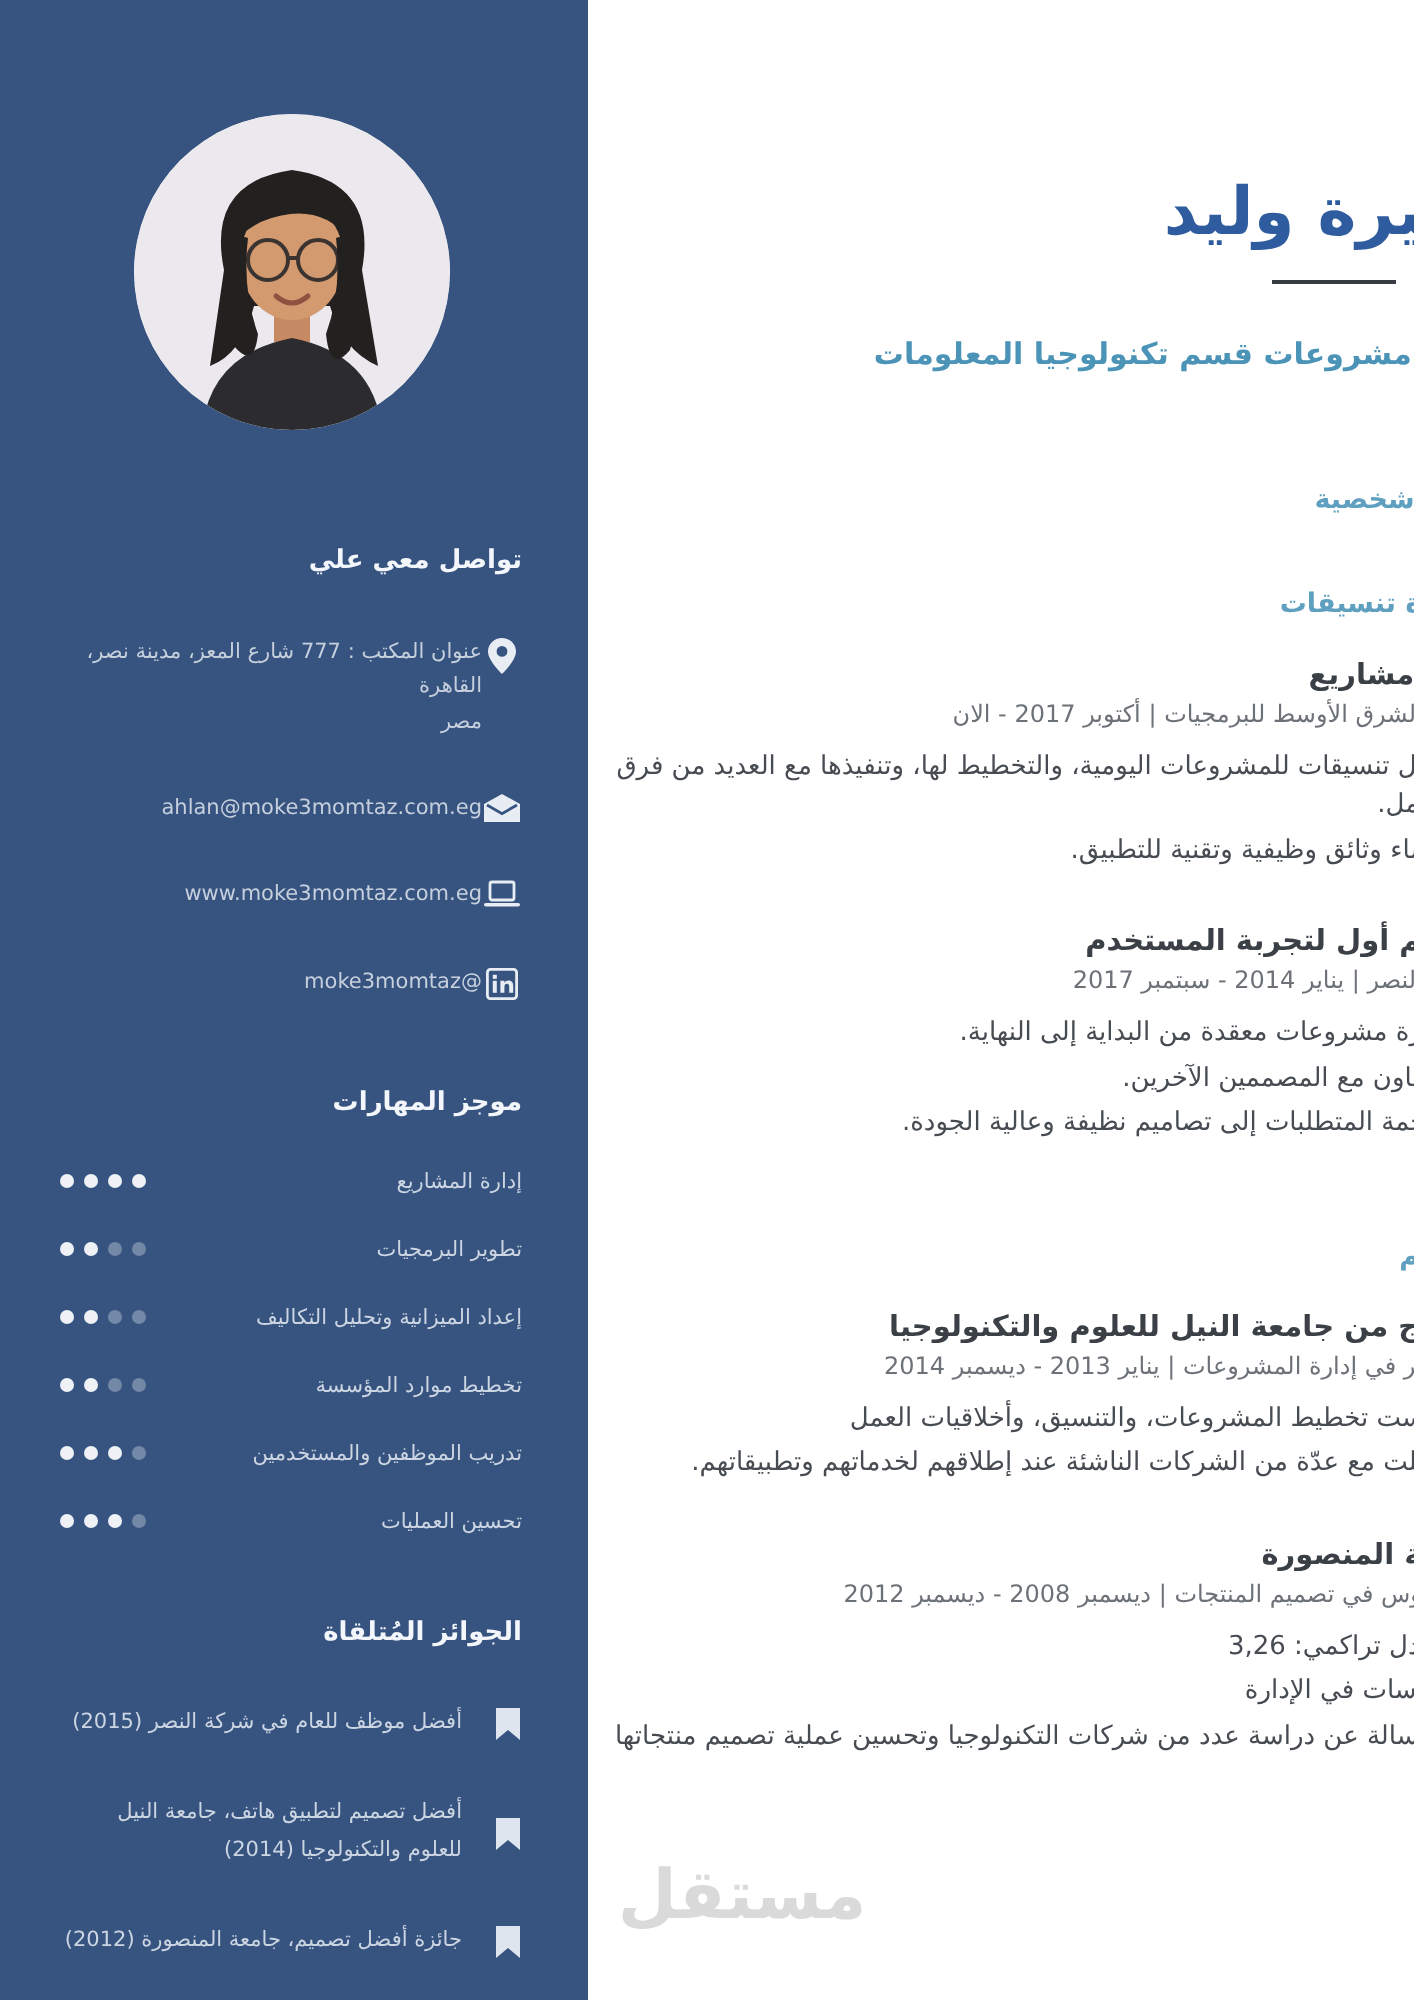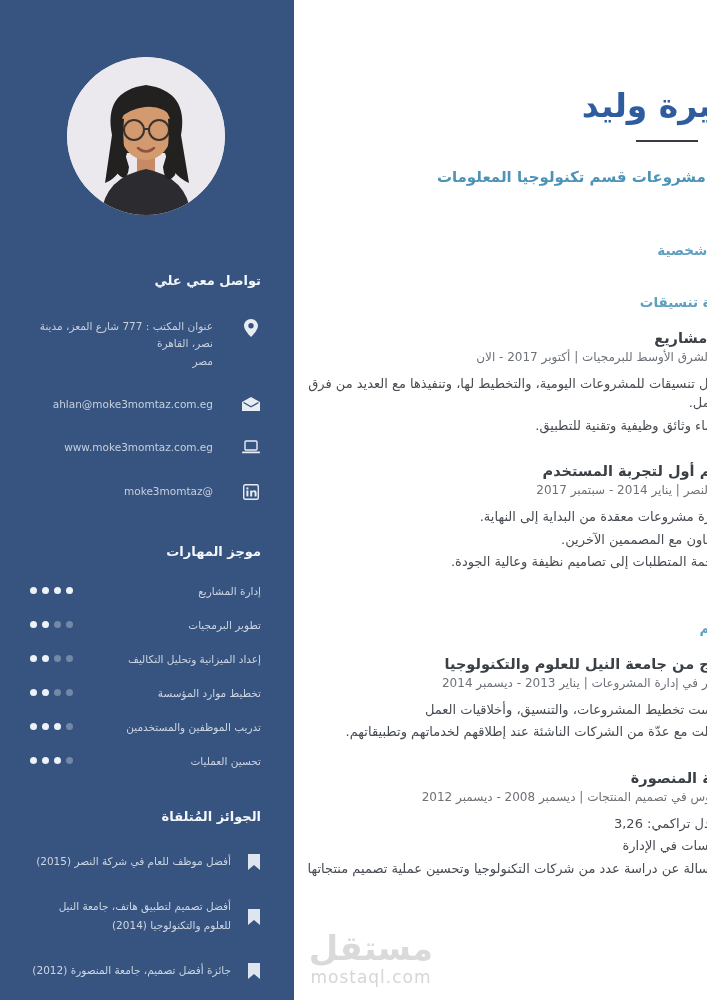--- a/index.html
+++ b/index.html
@@ -8,21 +8,21 @@
   .page { position:relative; width:707px; height:1000px; background:#ffffff; overflow:hidden; margin:0 auto; }
 
   
   .sidebar { position:absolute; left:0; top:0; width:294px; height:1000px; background:#375480; padding:0 33px 20px 30px; }
   .avatar-wrap { width:158px; height:158px; border-radius:50%; overflow:hidden; background:#ece9ee; margin:57px auto 0; }
   .avatar-wrap svg { display:block; }
 
   .sb-header { color:#f3f6fa; font-size:13px; font-weight:bold; text-align:right; direction:rtl; }
   .contact-header { margin-top:58px; margin-bottom:30px; }
 
-  .contact-row { display:flex; direction:rtl; align-items:flex-start; gap:28px; margin-bottom:26px; }
+  .contact-row { display:flex; direction:rtl; align-items:flex-start; gap:0; margin-bottom:26px; }
   .contact-icon { flex:none; width:20px; display:flex; justify-content:center; padding-top:1px; }
   .contact-text { flex:1; color:#c6d0dd; font-size:10.5px; line-height:1.65; text-align:right; white-space:pre-line; word-break:break-word; }
   .contact-text.ltr { direction:ltr; text-align:right; unicode-bidi:isolate; }
 
   .skills-header { margin-top:44px; margin-bottom:26px; }
   .skill-row { display:flex; direction:rtl; justify-content:space-between; align-items:center; margin-bottom:22px; }
   .skill-label { color:#ccd5e2; font-size:10.5px; white-space:nowrap; }
   .dots { display:flex; direction:ltr; gap:5px; flex:none; }
   .dot { width:7px; height:7px; border-radius:50%; background:rgba(255,255,255,0.30); }
   .dot.on { background:#eef2f7; }
@@ -299,16 +299,15 @@
                 <li>الرسالة عن دراسة عدد من شركات التكنولوجيا وتحسين عملية تصميم منتجاتها</li>
               </ul>
           </div>
         </div>
     </section>
 
   </main>
 
   <div class="watermark">
     <div class="watermark-title">مستقل</div>
-    <div class="watermark-url">mostaql.com</div>
   </div>
 
 </div>
 
 </body></html>

